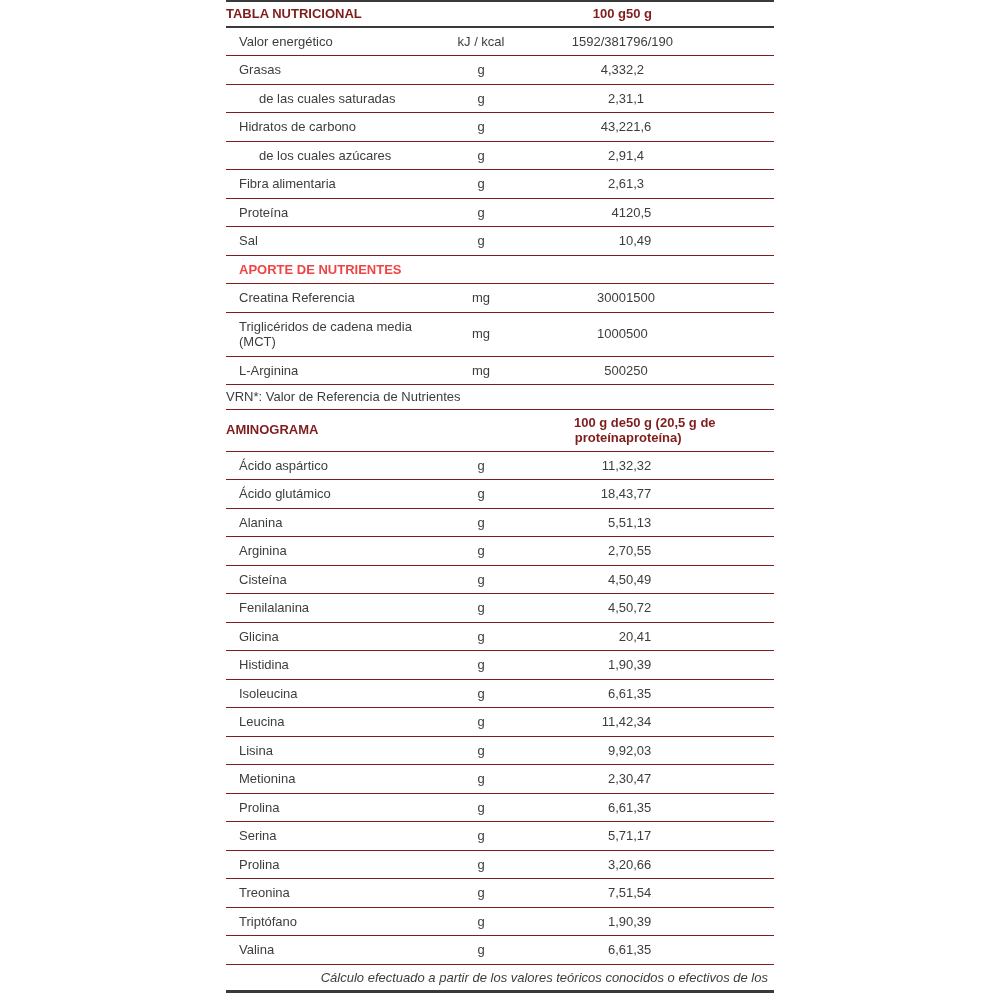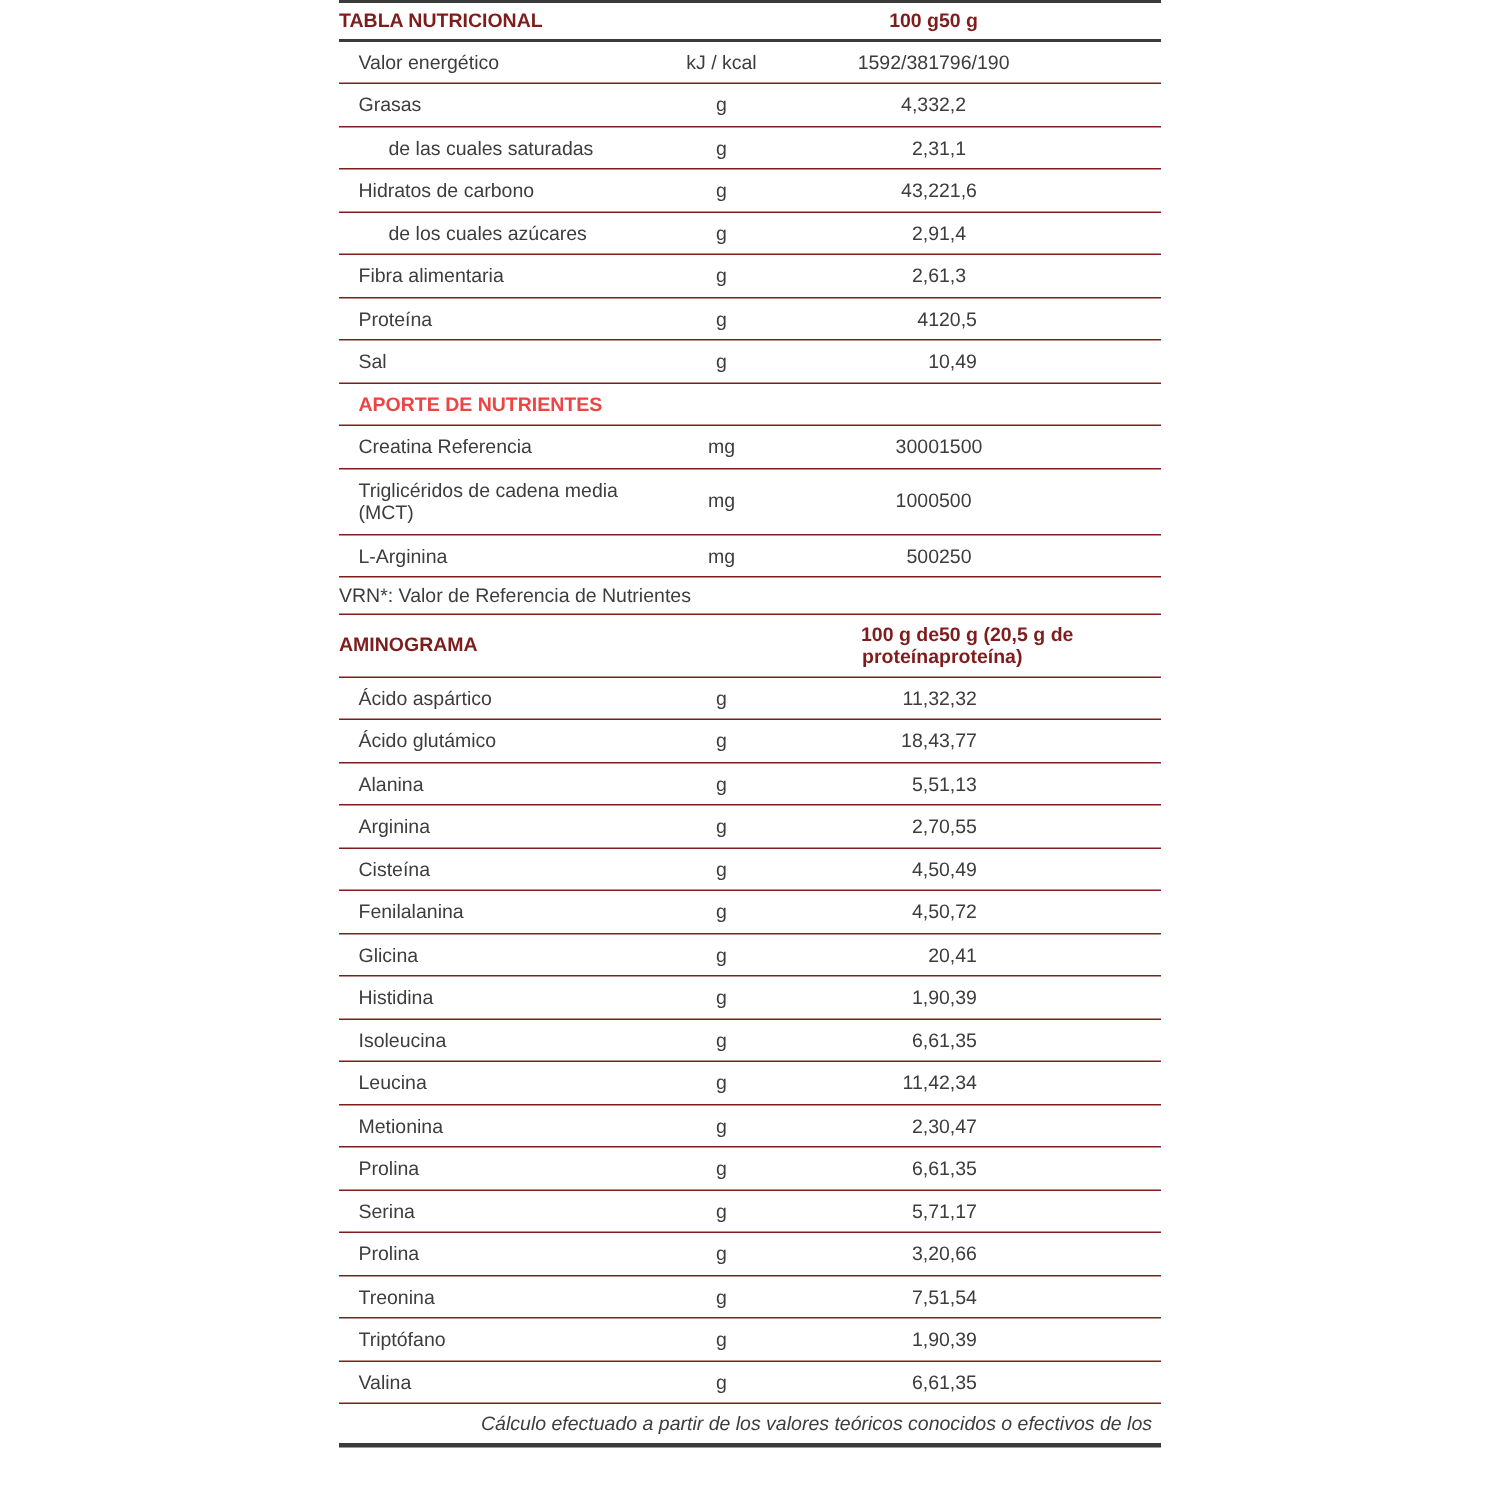--- a/index.html
+++ b/index.html
@@ -242,20 +242,26 @@
           <td class="c4">1,35</td>
         </tr>
 
         <tr>
           <td class="c1">Leucina</td>
           <td class="c2">g</td>
           <td class="c3">11,4</td>
           <td class="c4">2,34</td>
         </tr>
 
+        <tr>
+          <td class="c1">Lisina</td>
+          <td class="c2">g</td>
+          <td class="c3">9,9</td>
+          <td class="c4">2,03</td>
+        </tr>
 
         <tr>
           <td class="c1">Metionina</td>
           <td class="c2">g</td>
           <td class="c3">2,3</td>
           <td class="c4">0,47</td>
         </tr>
 
         <tr>
           <td class="c1">Prolina</td>

